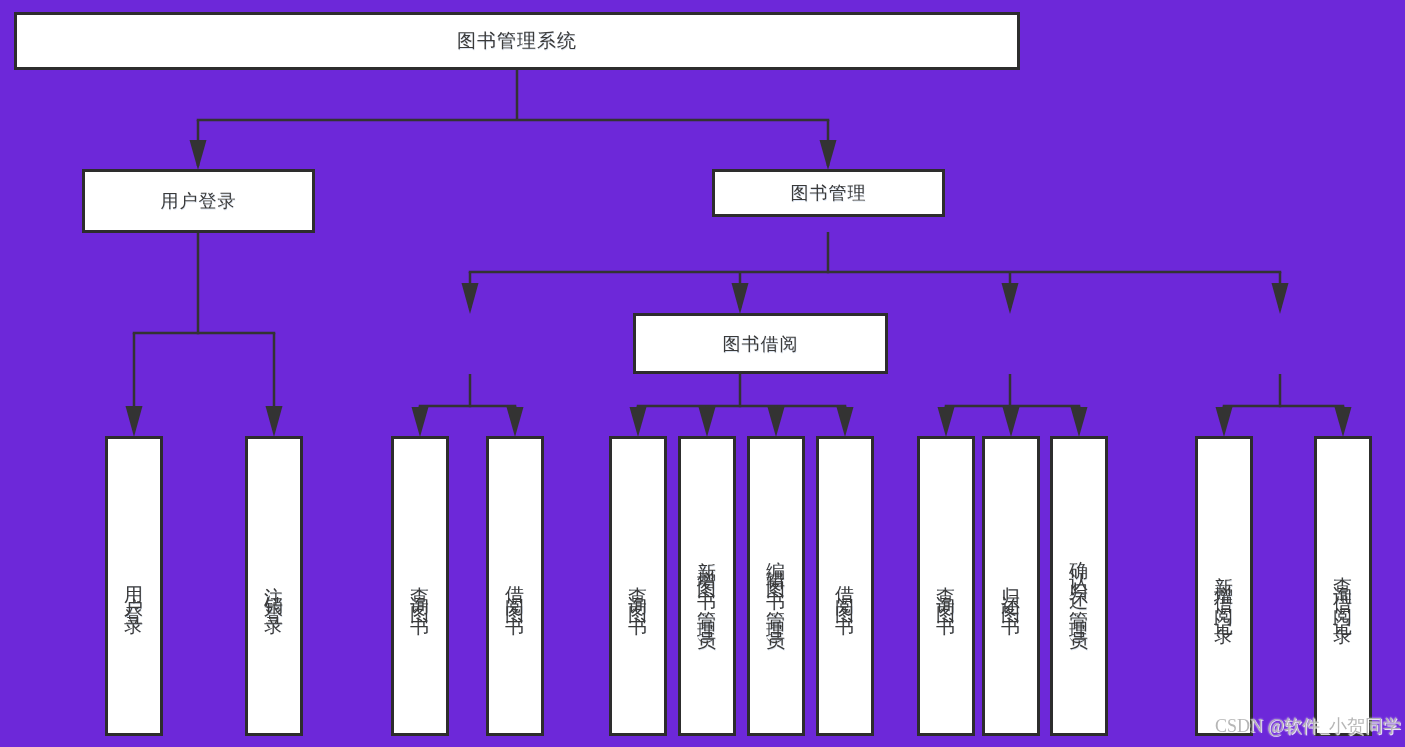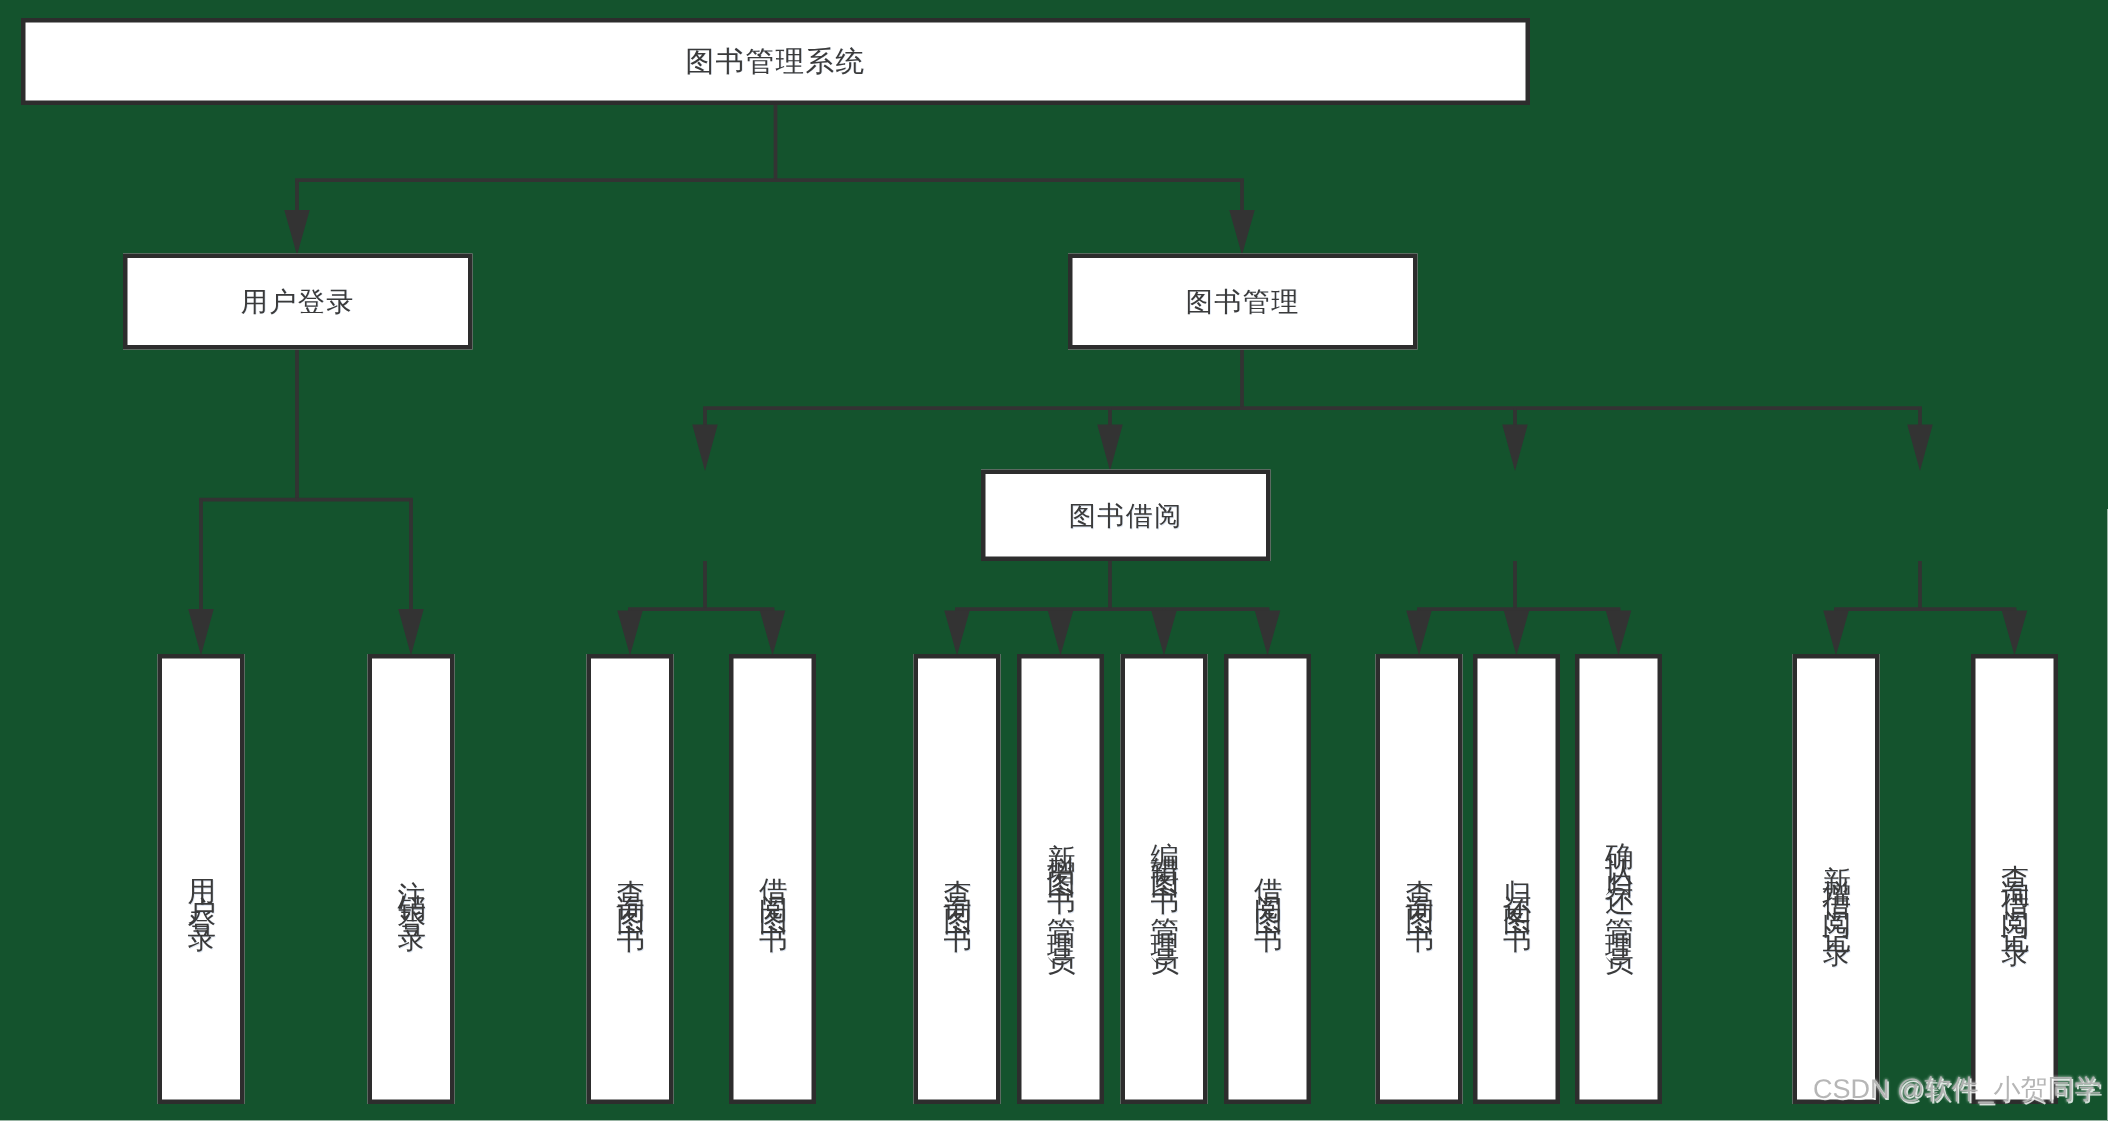--- a/index.html
+++ b/index.html
@@ -5,22 +5,23 @@
   html, body {
     margin: 0;
     padding: 0;
     background: #ffffff;
     font-family: "Liberation Sans", "DejaVu Sans", sans-serif;
   }
   .canvas {
     position: relative;
     width: 1405px;
     height: 747px;
-    background: #14532d;
+    background: #6d28d9;
     overflow: hidden;
+    font-family: Liberation Serif, serif;
   }
   .wires {
     position: absolute;
     left: 0;
     top: 0;
     z-index: 1;
   }
   .node {
     position: absolute;
     box-sizing: border-box;
@@ -128,23 +129,23 @@
       <polygon points="1002.5,407 1019.5,407 1011,437"></polygon>
       <polygon points="1070.5,407 1087.5,407 1079,437"></polygon>
       <polygon points="1215.5,407 1232.5,407 1224,437"></polygon>
       <polygon points="1334.5,407 1351.5,407 1343,437"></polygon>
     </g>
   </svg>
 
   <div class="node root" style="left:14px; top:12px; width:1006px; height:58px;">图书管理系统</div>
 
   <div class="node" style="left:82px; top:169px; width:233px; height:64px;">用户登录</div>
-  <div class="node" style="left:712px; top:169px; width:233px; height:64px;">图书管理</div>
+  <div class="node" style="left:712px; top:169px; width:233px; height:48px;">图书管理</div>
 
-  <div class="node" style="left:654px; top:313px; width:193px; height:61px;">图书借阅</div>
+  <div class="node" style="left:633px; top:313px; width:255px; height:61px;">图书借阅</div>
 
   <div class="node leaf" style="left:105px; top:436px; width:58px; height:300px;">用户登录</div>
   <div class="node leaf" style="left:245px; top:436px; width:58px; height:300px;">注销登录</div>
 
   <div class="node leaf" style="left:391px; top:436px; width:58px; height:300px;">查询图书</div>
   <div class="node leaf" style="left:486px; top:436px; width:58px; height:300px;">借阅图书</div>
 
   <div class="node leaf" style="left:609px; top:436px; width:58px; height:300px;">查询图书</div>
   <div class="node leaf" style="left:678px; top:436px; width:58px; height:300px;">新增图书（管理员）</div>
   <div class="node leaf" style="left:747px; top:436px; width:58px; height:300px;">编辑图书（管理员）</div>

